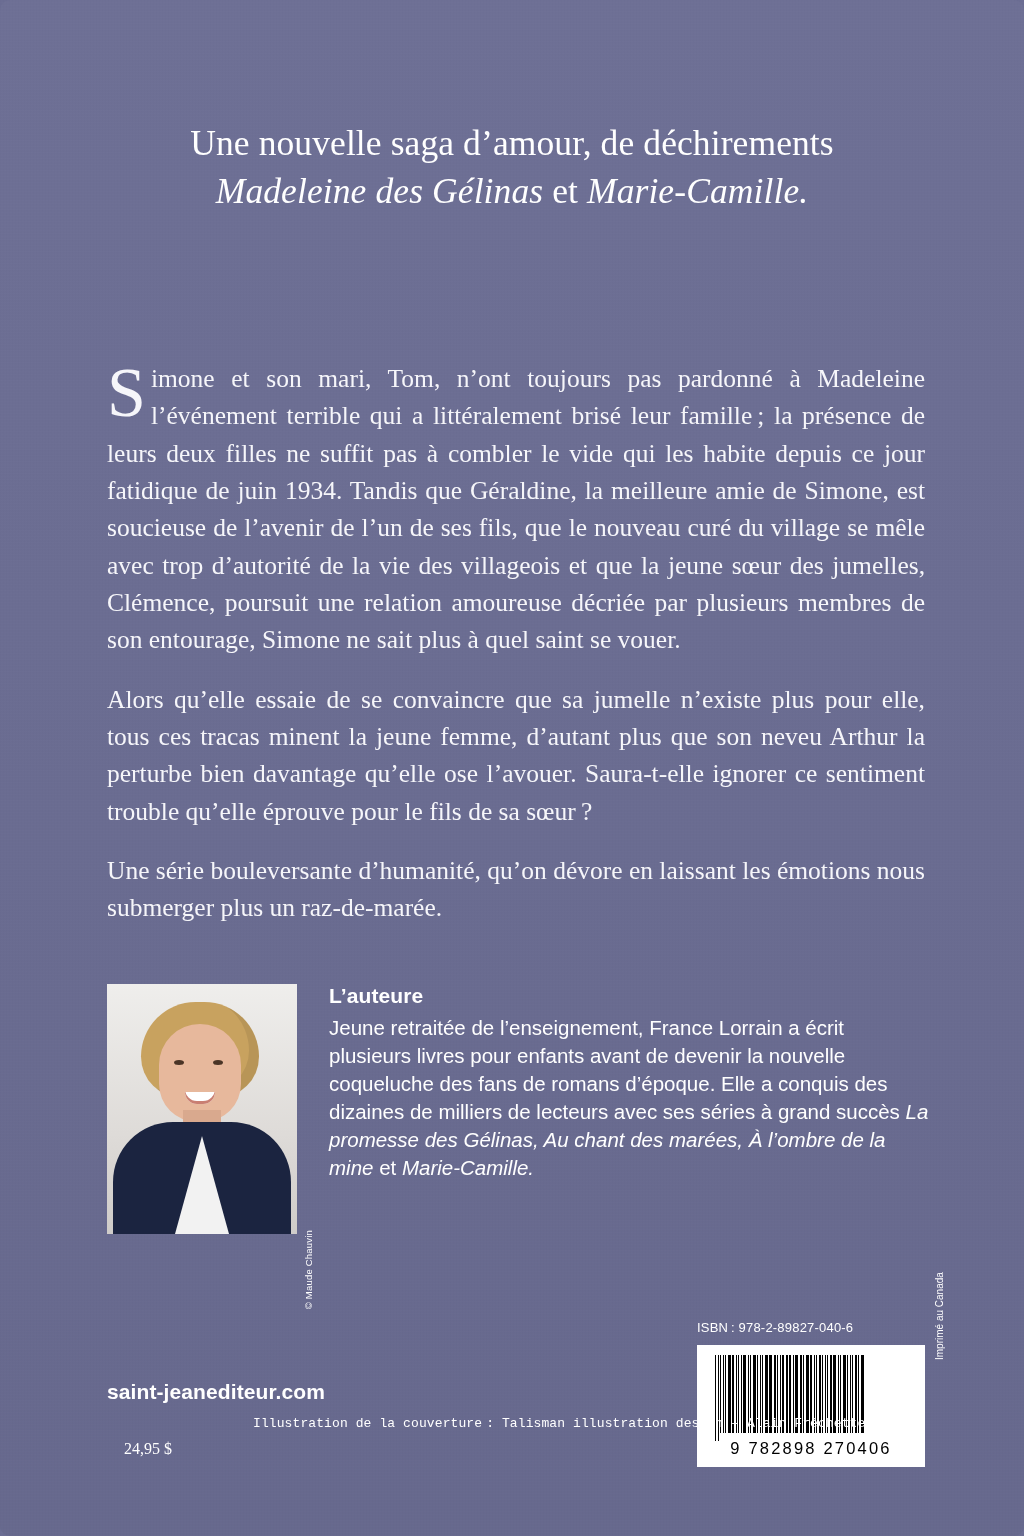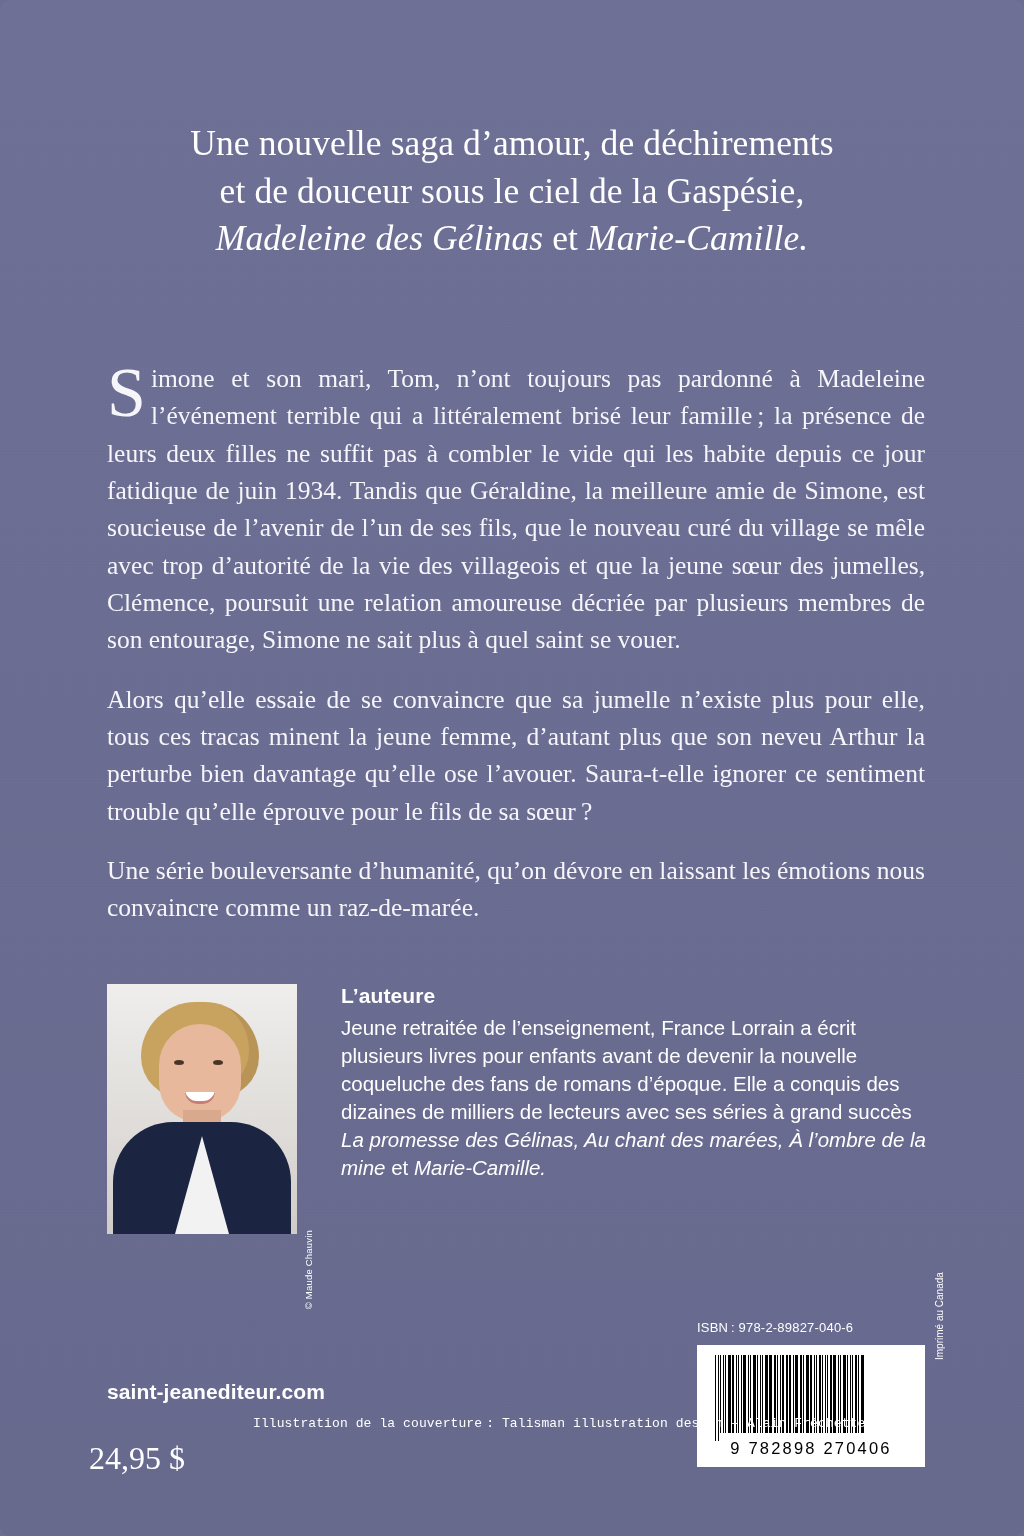--- a/index.html
+++ b/index.html
@@ -164,21 +164,21 @@
     transform: rotate(-90deg);
     transform-origin: right bottom;
     font-family: "Liberation Sans", sans-serif;
     font-size: 9.5px;
     color: #ffffff;
     white-space: nowrap;
     letter-spacing: 0.2px;
   }
 
   .author-text {
-    margin-left: 44px;
+    margin-left: 32px;
     width: 600px;
     font-family: "Liberation Sans", sans-serif;
     color: #ffffff;
   }
   .author-title {
     font-size: 21px;
     font-weight: bold;
     margin: 0 0 6px 0;
     letter-spacing: 0.1px;
   }
@@ -252,56 +252,55 @@
     left: 107px;
     top: 1380px;
     font-family: "Liberation Sans", sans-serif;
     font-size: 21px;
     font-weight: bold;
     color: #ffffff;
     letter-spacing: 0.1px;
   }
   .price {
     position: absolute;
-    left: 89px;
+    left: 124px;
     top: 1440px;
     font-family: "Liberation Serif", serif;
-    font-size: 32px;
+    font-size: 16px;
     color: #ffffff;
   }
   .illustration-credit {
     position: absolute;
     left: 253px;
     top: 1416px;
     font-family: Liberation Mono, monospace;
     font-size: 13px;
     color: #ffffff;
     letter-spacing: 0.1px;
   }
 </style>
 </head>
 <body>
 
 <div class="page">
   <div class="texture"></div>
 
   <div class="headline">
     <span class="line">Une nouvelle saga d’amour, de déchirements</span>
-    <span class="line">et de douceur sous le ciel de la Gaspésie,</span>
     <span class="line">
       <em>Madeleine des Gélinas</em><span> et </span><em>Marie-Camille.</em>
     </span>
   </div>
 
   <div class="body-copy">
     <p class="para dropcap-para">
       <span class="dropcap">S</span><span>imone et son mari, Tom, n’ont toujours pas pardonné à Madeleine l’événement terrible qui a littéralement brisé leur famille ; la présence de leurs deux filles ne suffit pas à combler le vide qui les habite depuis ce jour fatidique de juin 1934. Tandis que Géraldine, la meilleure amie de Simone, est soucieuse de l’avenir de l’un de ses fils, que le nouveau curé du village se mêle avec trop d’autorité de la vie des villageois et que la jeune sœur des jumelles, Clémence, poursuit une relation amoureuse décriée par plusieurs membres de son entourage, Simone ne sait plus à quel saint se vouer.</span>
     </p>
     <p class="para">Alors qu’elle essaie de se convaincre que sa jumelle n’existe plus pour elle, tous ces tracas minent la jeune femme, d’autant plus que son neveu Arthur la perturbe bien davantage qu’elle ose l’avouer. Saura-t-elle ignorer ce sentiment trouble qu’elle éprouve pour le fils de sa sœur ?</p>
-    <p class="para">Une série bouleversante d’humanité, qu’on dévore en laissant les émotions nous convaincre comme un raz-de-marée.</p>
+    <p class="para">Une série bouleversante d’humanité, qu’on dévore en laissant les émotions nous submerger plus un raz-de-marée.</p>
   </div>
 
   <div class="author-section">
     <div class="author-photo-wrap">
       <div class="author-photo">
         <div class="ph-bg"></div>
         <div class="ph-hair"></div>
         <div class="ph-face"></div>
         <div class="ph-eye l"></div>
         <div class="ph-eye r"></div>

